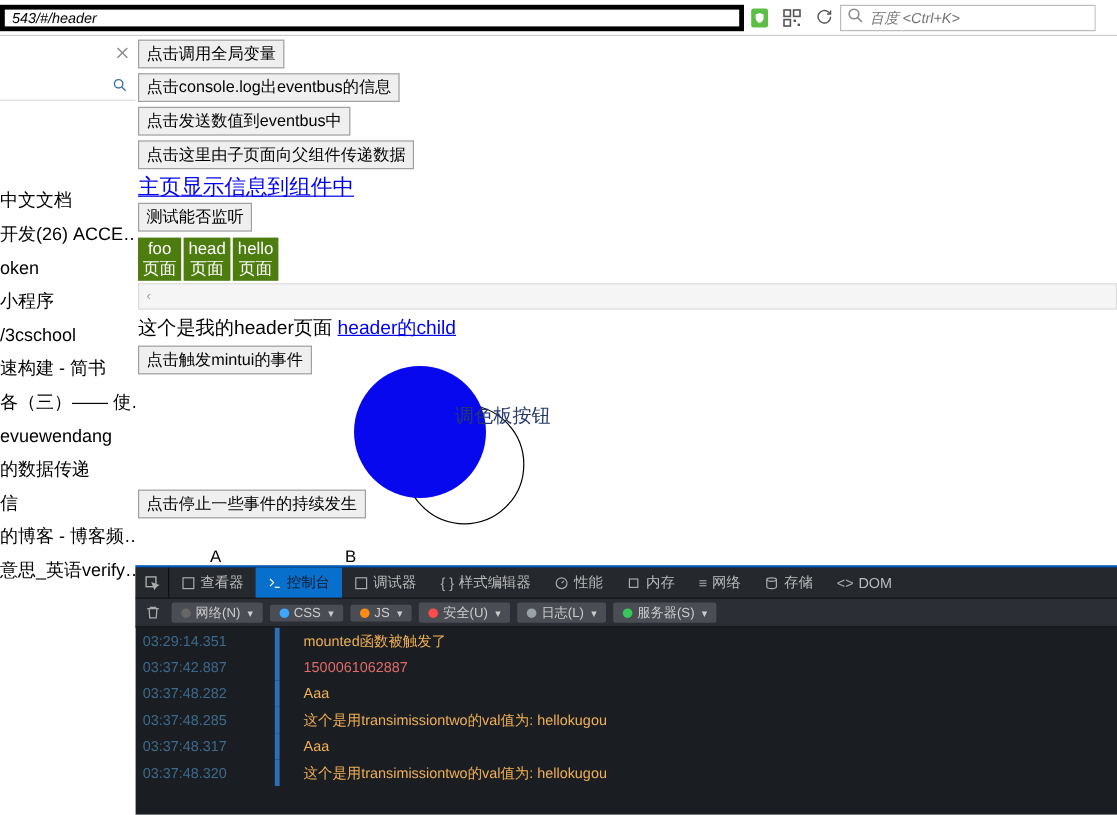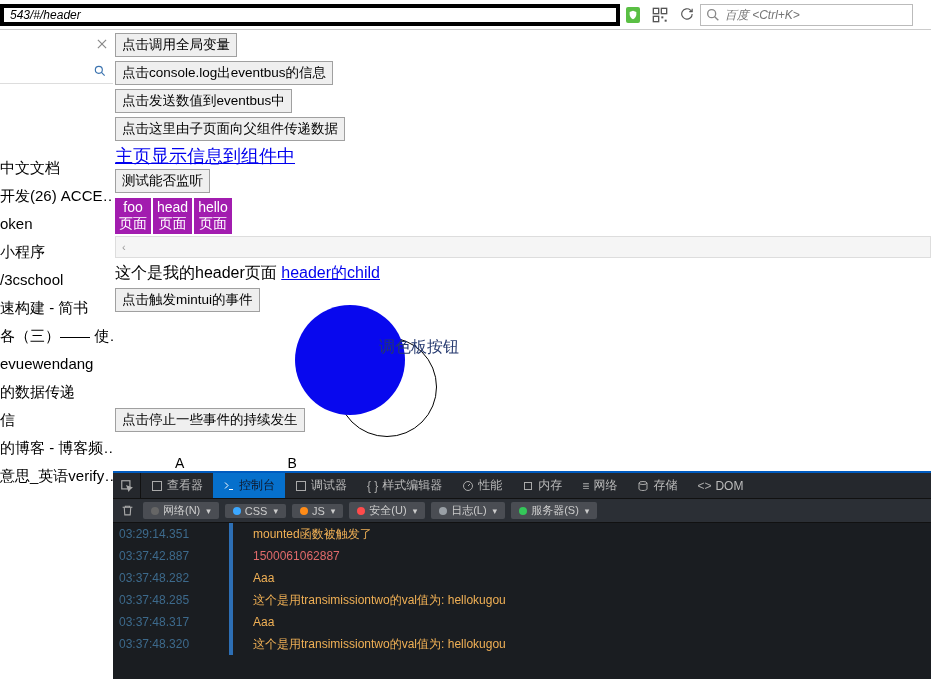--- a/index.html
+++ b/index.html
@@ -4,39 +4,39 @@
 <style>
 * { margin: 0; padding: 0; box-sizing: border-box; font-family: "Microsoft YaHei", Arial, sans-serif; }
 body { width: 931px; height: 679px; overflow: hidden; background: #fff; font-size: 13px; }
 
 .browser-bar { height: 30px; background: #fff; border-bottom: 1px solid #ccc; display: flex; align-items: center; padding: 2px 0; }
 .url-bar { flex: 0 0 620px; height: 22px; border: 4px solid #000000; padding: 2px 6px; font-style: italic; font-size: 12px; margin-right: auto; }
 .sec-icon { width: 16px; height: 16px; background: #5abf44; display: inline-flex; align-items: center; justify-content: center; margin: 0 6px; border-radius: 2px; }
 .sec-icon svg { width: 10px; height: 10px; }
 .qr-icon { width: 16px; height: 16px; margin: 0 6px; display: inline-flex; }
 .reload-icon { width: 16px; height: 16px; margin: 0 6px; cursor: pointer; }
-.search-box { display: flex; align-items: center; border: 1px solid #bbb; height: 22px; width: 245px; margin-right: 18px; }
+.search-box { display: flex; border: 1px solid #bbb; height: 22px; width: 245px; margin-right: 18px; }
 .search-ico { width: 16px; height: 16px; margin: 0 4px; }
 .search-input { border: none; outline: none; flex: 1; font-style: italic; font-size: 12px; color: #888; }
 
 .main-layout { display: flex; height: calc(100% - 30px); }
 .left-col { width: 113px; flex-shrink: 0; background: #fff; font-size: 15px; }
 .tab-close-row { height: 28px; display: flex; align-items: center; justify-content: flex-end; padding-right: 4px; }
 .x-icon { width: 14px; height: 14px; cursor: pointer; color: #999; }
 .search-row { height: 26px; display: flex; align-items: center; justify-content: flex-end; border-bottom: 1px solid #ddd; padding-right: 6px; }
 .mag-icon { width: 14px; height: 14px; color: #3b73af; cursor: pointer; }
 .sidebar-links { margin-top: 70px; line-height: 28px; padding-left: 0; }
 .sidebar-links div { white-space: nowrap; overflow: hidden; cursor: pointer; }
 
 .right-col { flex: 1; display: flex; flex-direction: column; min-width: 0; }
 .content { padding: 2px 0 0 2px; background: #fff; position: relative; flex: 0 0 auto; }
 .btn { font-size: 13.5px; border: 1px solid #a0a0a0; background: #efefef; padding: 2px 6px; margin: 1px 0 3px 0; cursor: pointer; display: inline-block; }
 .blue-link { color: #0000ee; text-decoration: underline; cursor: pointer; font-size: 16px; }
 .heading-link { color: #0000ee; text-decoration: underline; font-size: 18px; }
-.navbox { display: inline-flex; flex-direction: column; align-items: center; background: #a21caf; color: #fff; margin-right: 2px; padding: 1px 4px; font-size: 14px; cursor: pointer; }
+.navbox { display: inline-flex; flex-direction: column; align-items: center; background: #4d7c0f; color: #fff; margin-right: 2px; padding: 1px 4px; font-size: 14px; cursor: pointer; }
 .nav-row { margin-top: 2px; }
 .chevron-row { height: 22px; background: #f5f5f5; border: 1px solid #ddd; margin: 2px 0; display: flex; align-items: center; padding-left: 6px; color: #999; font-size: 11px; }
 .header-line { padding: 3px 0; font-size: 16px; }
 
 .circle-area { position: relative; height: 140px; }
 .big-circle { position: absolute; left: 180px; top: -10px; width: 110px; height: 110px; border-radius: 50%; background: #0808ee; }
 .outline-circle { position: absolute; left: 222px; top: 22px; width: 100px; height: 100px; border: 1.5px solid #000; border-radius: 50%; }
 .circletxt { position: absolute; left: 264px; top: 22px; color: #24386e; font-size: 16px; }
 .ab-row { font-size: 14px; letter-spacing: 50px; padding-left: 60px; }
 

